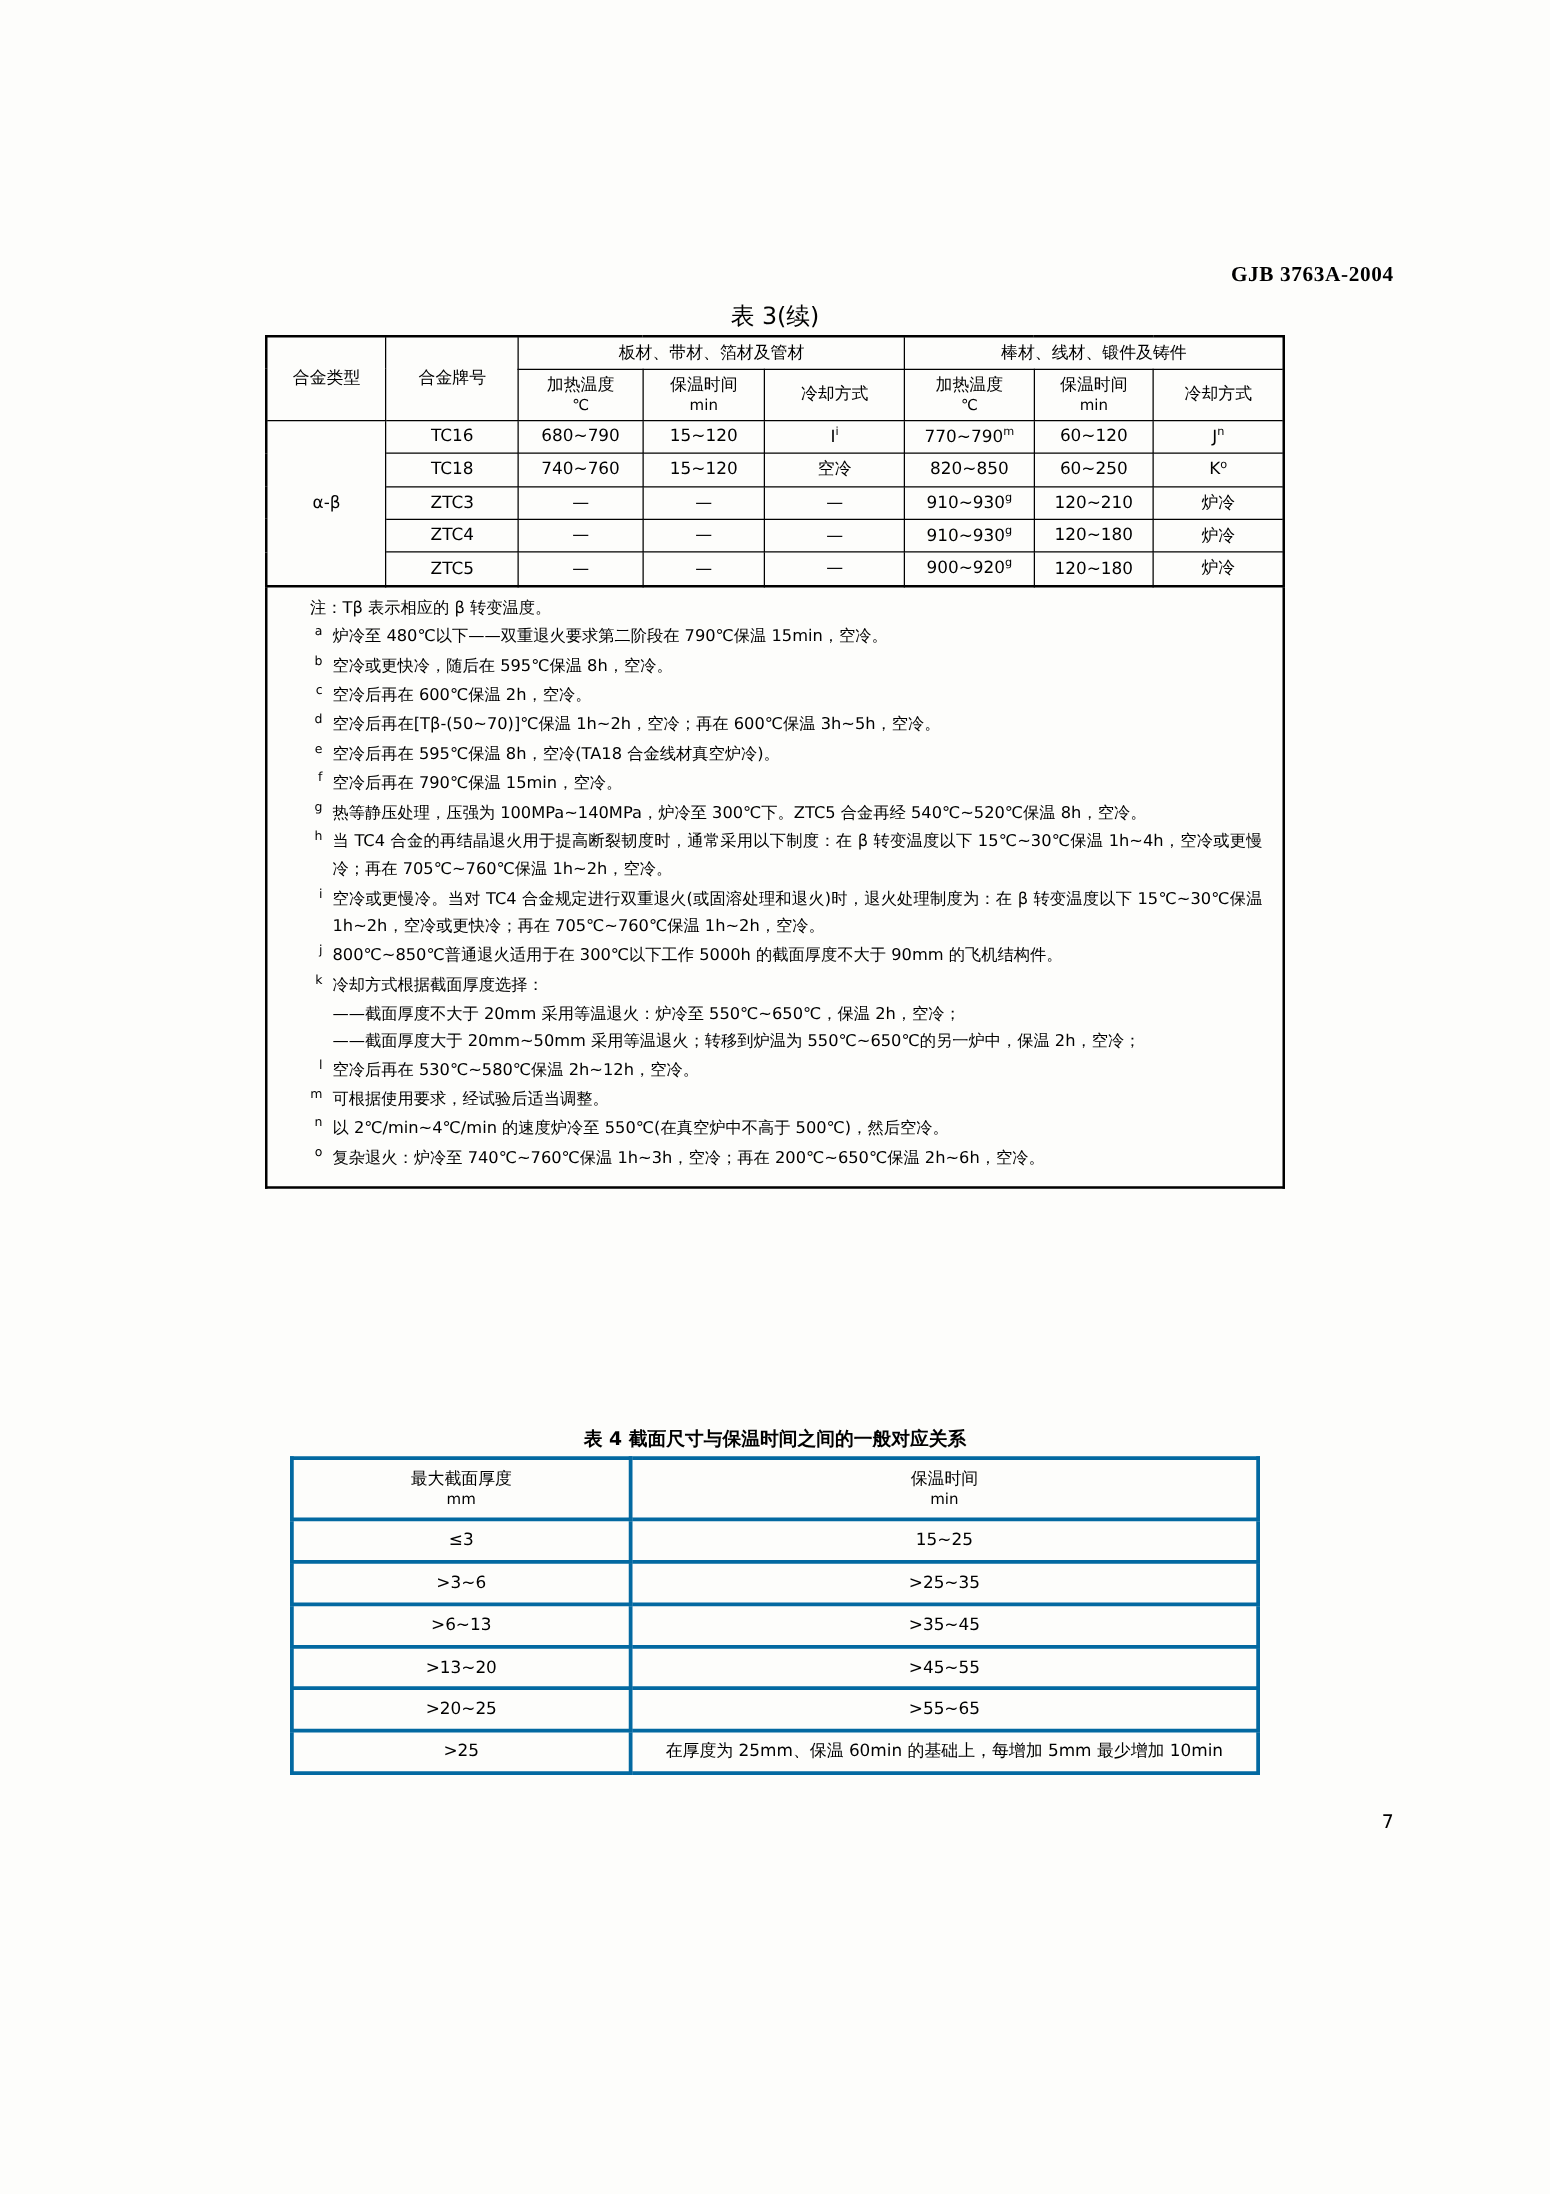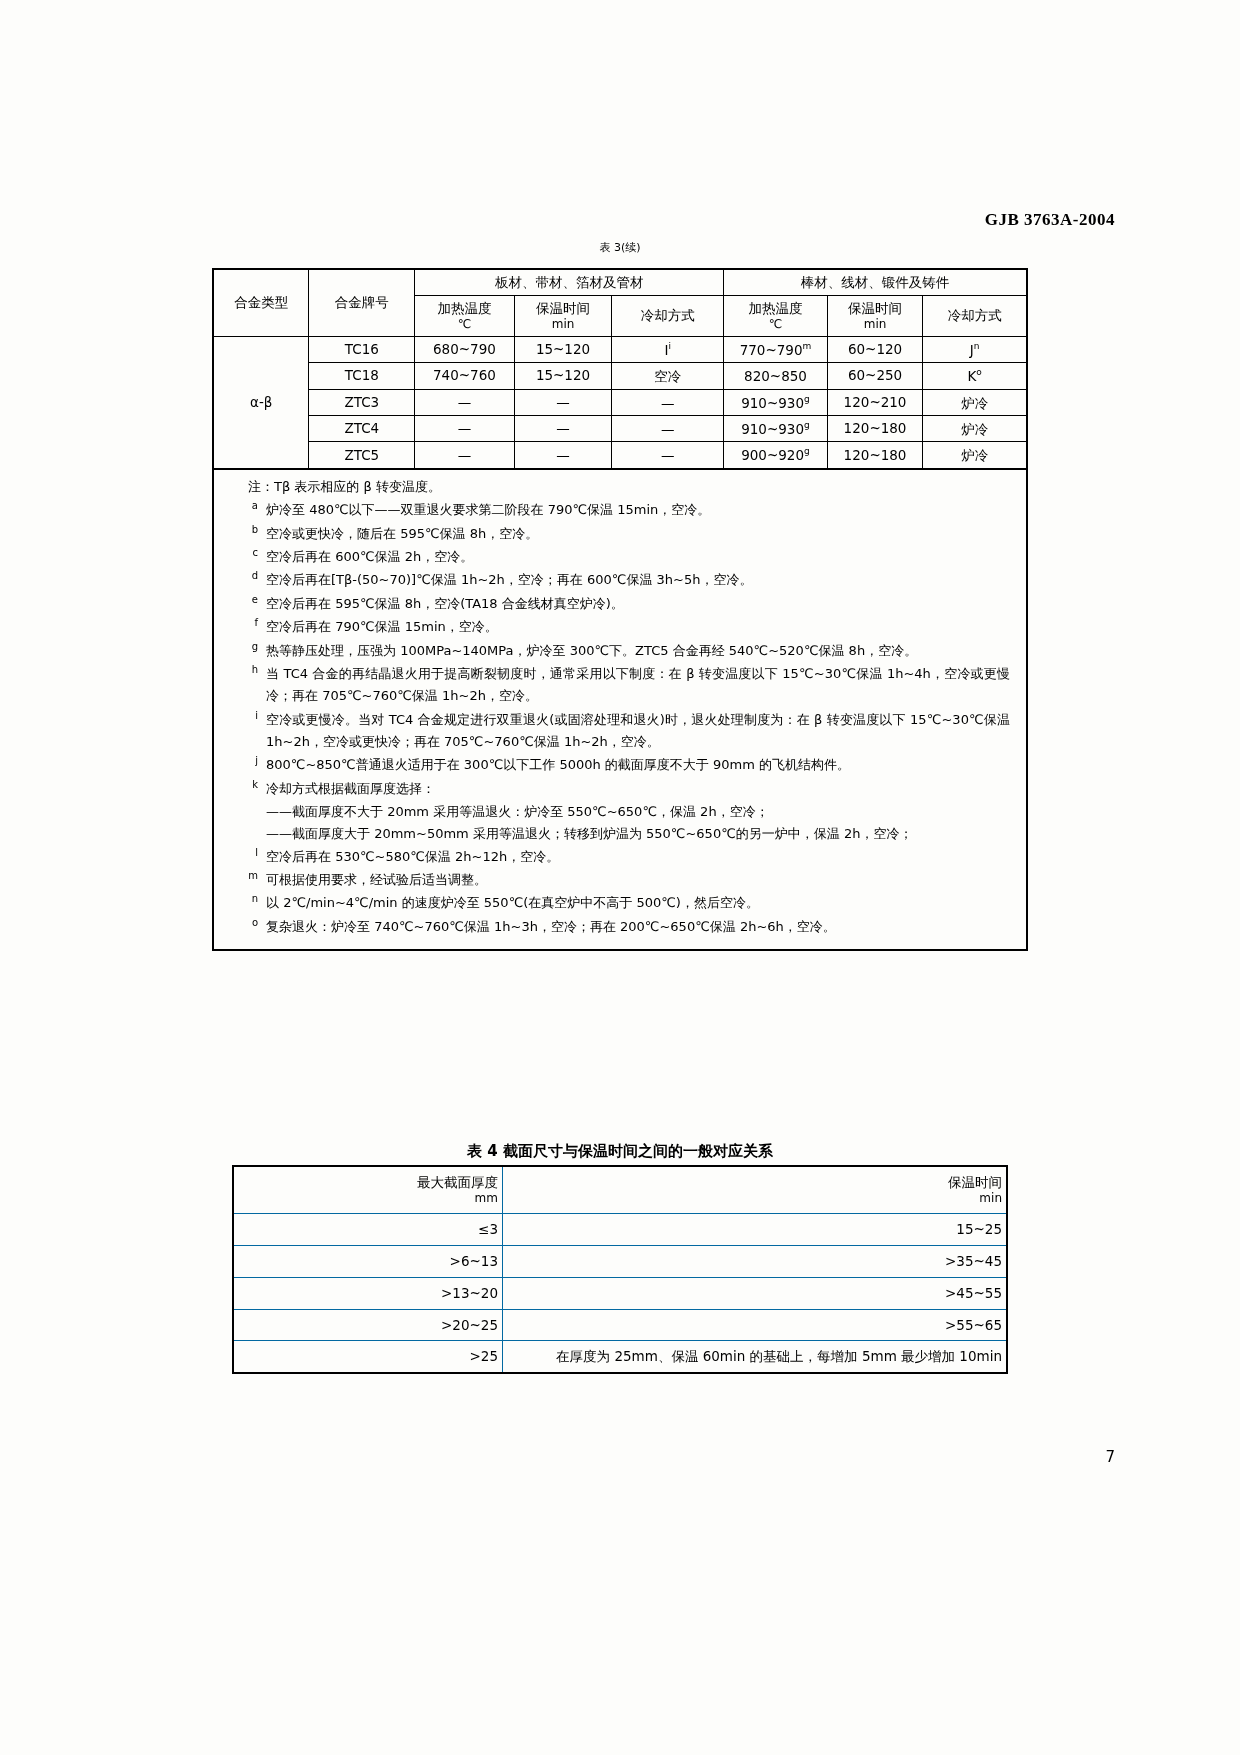--- a/index.html
+++ b/index.html
@@ -25,21 +25,21 @@
     position: absolute;
     right: 125px;
     top: 210px;
     font-family: "Liberation Serif", serif;
     font-size: 17px;
     font-weight: bold;
     letter-spacing: 0.5px;
   }
   .table-caption {
     text-align: center;
-    font-size: 11px;
+    font-size: 19px;
     font-family: "DejaVu Sans", sans-serif;
   }
   #tbl3-caption {
     position: absolute;
     left: 0; top: 240px;
     width: 1240px;
   }
   .tbl3-wrap {
     position: absolute;
     left: 212px;
@@ -128,22 +128,22 @@
     top: 1165px;
     width: 776px;
   }
   table.grid4 {
     border-collapse: collapse;
     width: 100%;
     font-size: 13.5px;
     font-family: "DejaVu Sans", sans-serif;
   }
   table.grid4 td {
-    border: 1px solid #0369a1;
-    text-align: right;
+    border: 3px solid #0369a1;
+    text-align: center;
     padding: 7px 4px;
     line-height: 1.25;
   }
   .pagenum {
     position: absolute;
     right: 125px;
     top: 1448px;
     font-size: 15px;
     font-family: "DejaVu Sans", sans-serif;
   }
@@ -320,20 +320,24 @@
             <span class="small-unit">min</span>
           </td>
         </tr>
       </thead>
       <tbody>
         <tr>
           <td>≤3</td>
           <td>15~25</td>
         </tr>
         <tr>
+          <td>&gt;3~6</td>
+          <td>&gt;25~35</td>
+        </tr>
+        <tr>
           <td>&gt;6~13</td>
           <td>&gt;35~45</td>
         </tr>
         <tr>
           <td>&gt;13~20</td>
           <td>&gt;45~55</td>
         </tr>
         <tr>
           <td>&gt;20~25</td>
           <td>&gt;55~65</td>

